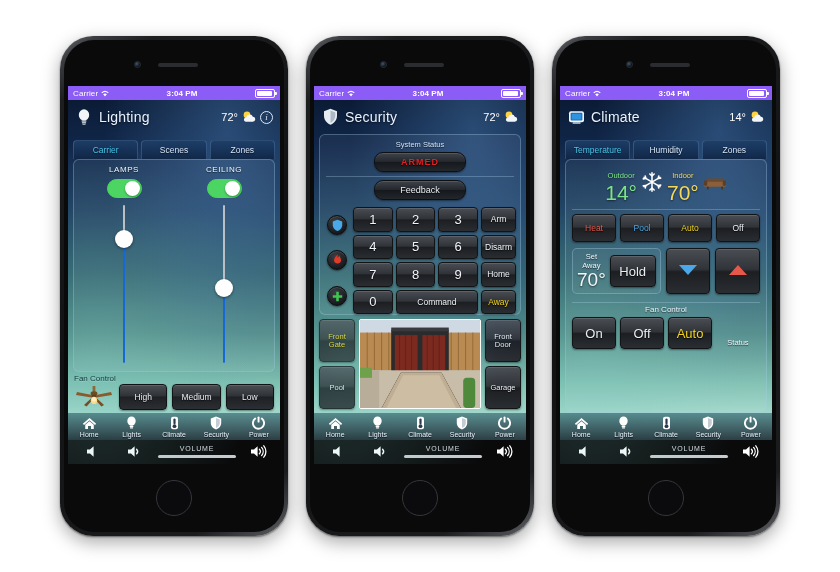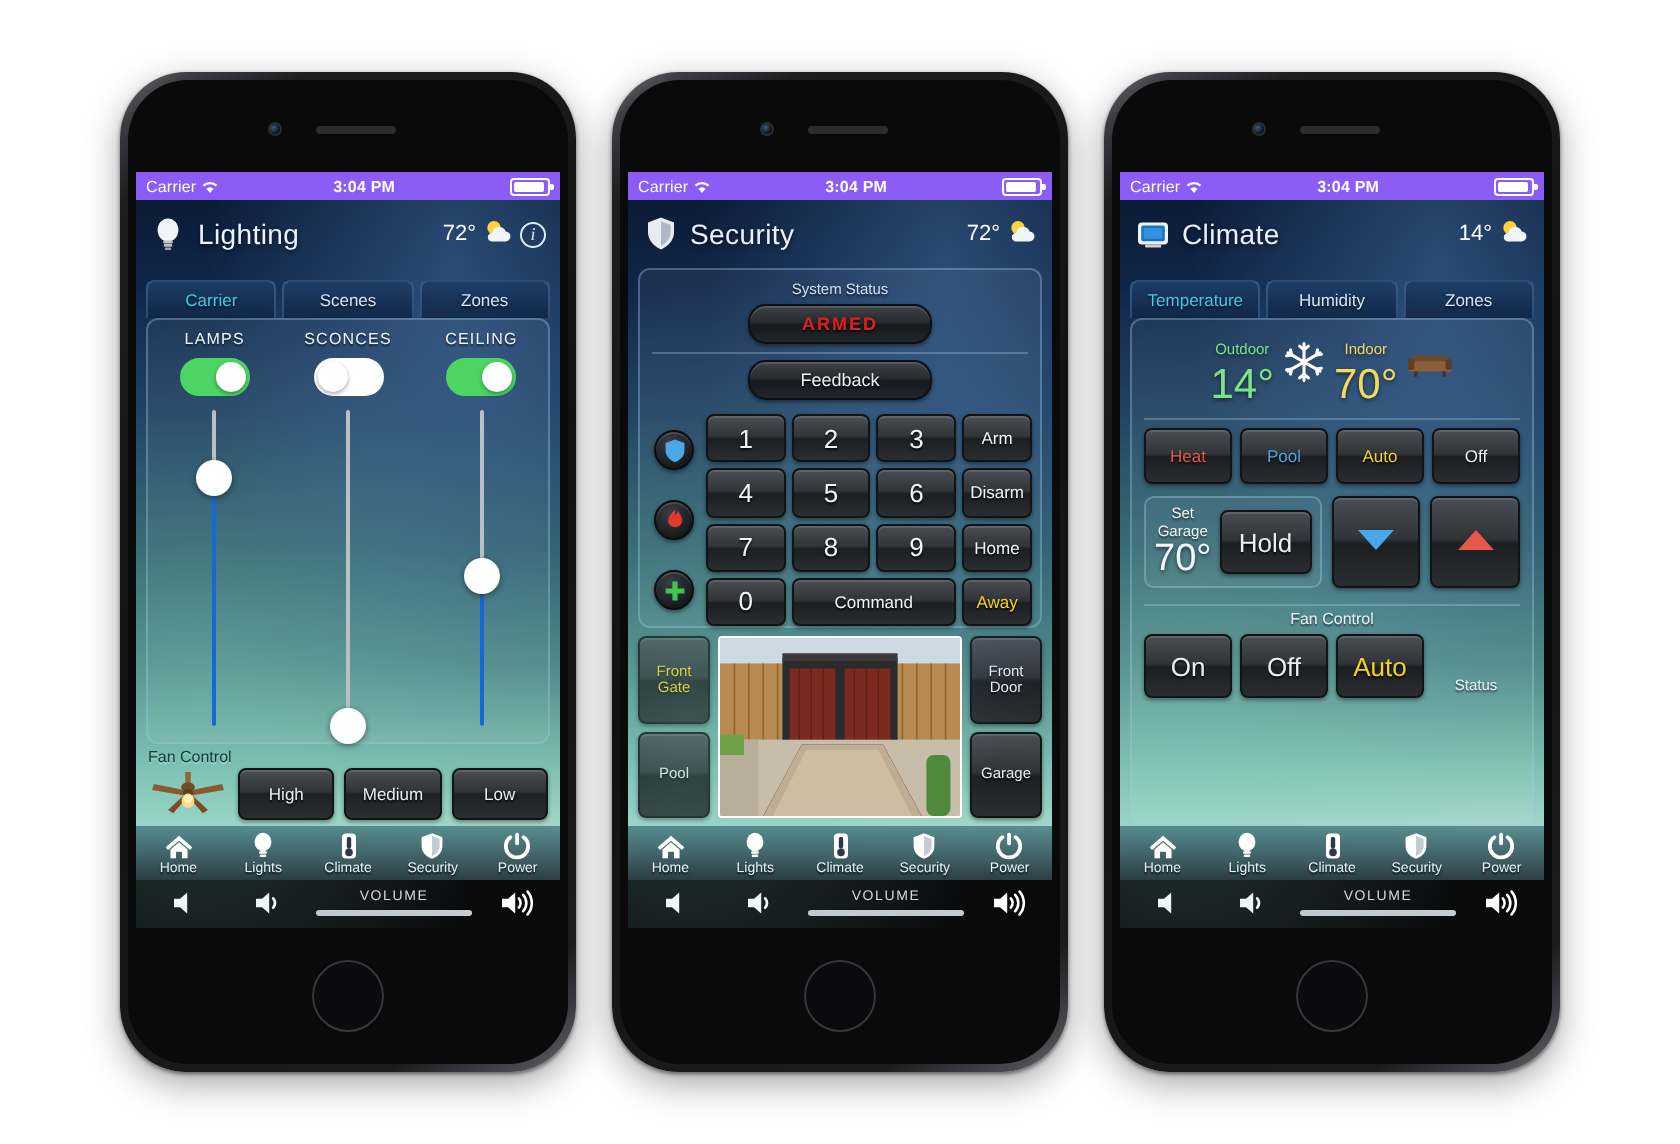--- a/index.html
+++ b/index.html
@@ -474,31 +474,20 @@
             <div class="light-cols">
               <div class="light-col">
                 <div class="col-label">LAMPS</div>
                 <div class="toggle on">
                     <span class="knob"></span>
                   </div>
                 <div class="slider">
                   <span class="track"></span>
                   <span class="fill" style="height:75%"></span>
                   <span class="knob" style="bottom:calc(75% - 1px)"></span>
-                </div>
-              </div>
-              <div class="light-col">
-                <div class="col-label">SCONCES</div>
-                <div class="toggle off">
-                    <span class="knob"></span>
-                  </div>
-                <div class="slider">
-                  <span class="track"></span>
-                  <span class="fill" style="height:0%"></span>
-                  <span class="knob" style="bottom:-1px"></span>
                 </div>
               </div>
               <div class="light-col">
                 <div class="col-label">CEILING</div>
                 <div class="toggle on">
                     <span class="knob"></span>
                   </div>
                 <div class="slider">
                   <span class="track"></span>
                   <span class="fill" style="height:45%"></span>
@@ -910,21 +899,21 @@
             <div class="mode-row">
               <div class="mode-btn red-t">Heat</div>
               <div class="mode-btn blue-t">Pool</div>
               <div class="mode-btn yellow-t">Auto</div>
               <div class="mode-btn">Off</div>
             </div>
 
             <div class="setpoint-row">
               <div class="setpoint-box">
                 <div class="setpoint-txt">
-                  <span class="cap">Set Garage</span>
+                  <span class="cap">Set Away</span>
                   <span class="val">70°</span>
                 </div>
                 <div class="sq-btn" style="flex:0 0 46px">Hold</div>
               </div>
               <div class="sq-btn">
                 <span>
                   <svg width="20" height="12" viewBox="0 0 20 12">
                       <path d="M1 1h18L10 11Z" fill="#4aa8e8"></path>
                     </svg>
                 </span>

